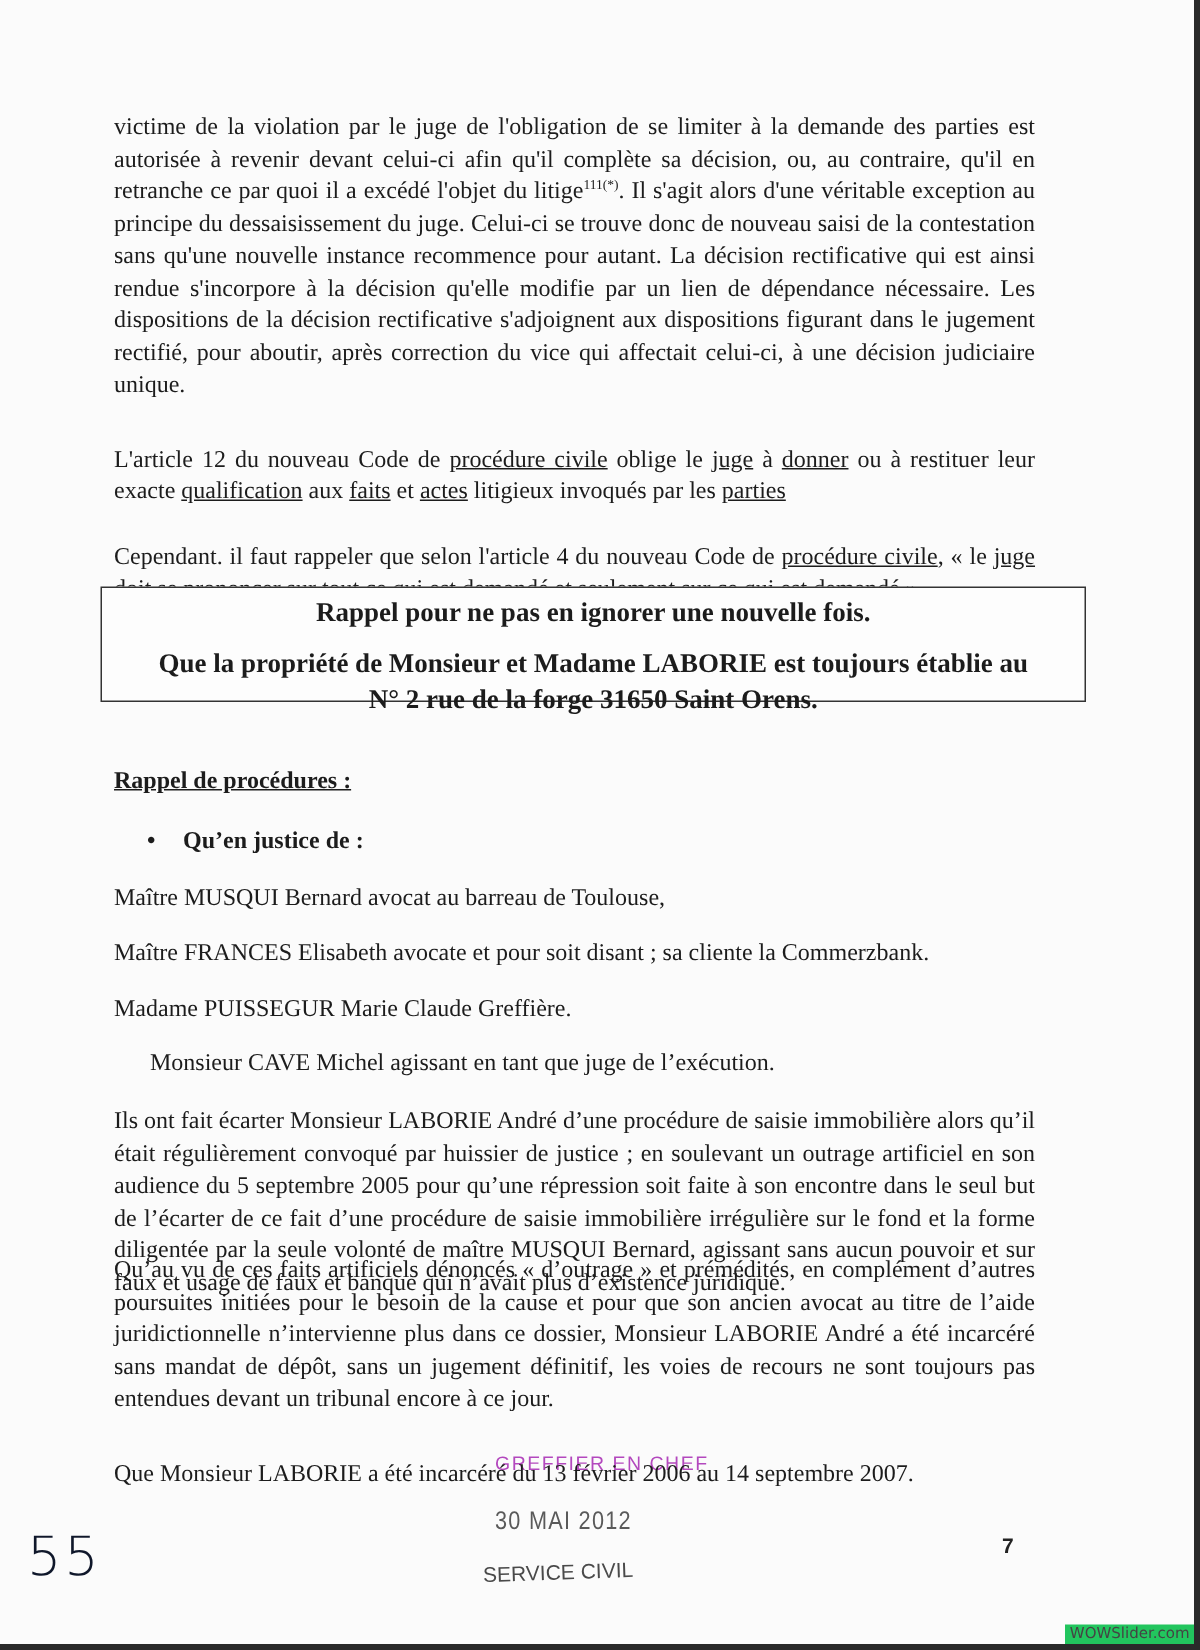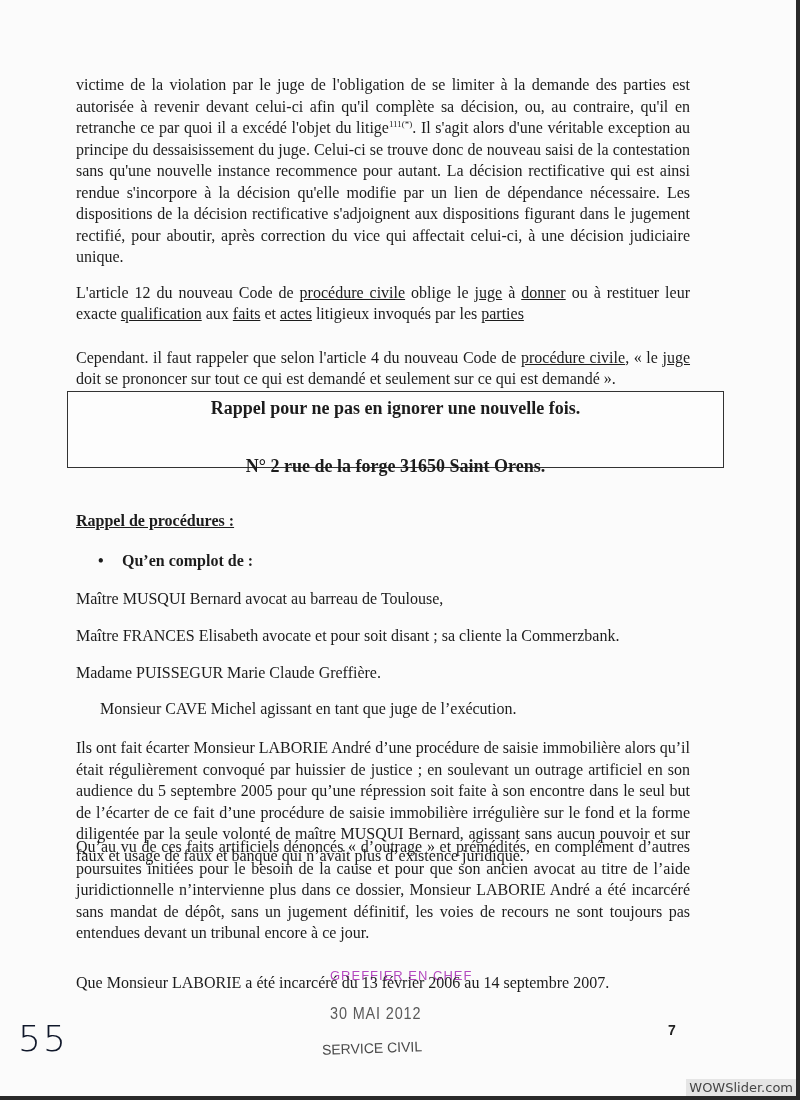--- a/index.html
+++ b/index.html
@@ -12,21 +12,21 @@
     .page-edge {
       position: absolute; top: 0; right: 0; width: 4px; height: 1100px; background: #2a2a2a;
     }
     .page-edge-bottom {
       position: absolute; left: 0; bottom: 0; width: 800px; height: 4px; background: #2a2a2a;
     }
     .content { position: absolute; left: 76px; top: 74px; width: 614px; }
     p {
       margin: 0; font-size: 16px; line-height: 21.5px; text-align: justify;
     }
-    .p1 { margin-bottom: 14px; }
+    .p1 { margin-bottom: 28px; }
     .p2 { margin-bottom: 22px; }
     .p3 { margin-bottom: 0; }
     sup { font-size: 9px; line-height: 0; }
     .u { text-decoration: underline; }
     .notice-box {
       position: absolute; left: 67px; top: 391px; width: 657px; height: 77px;
       border: 1.5px solid #333; box-sizing: border-box; background: #fdfdfd;
       text-align: center; font-weight: bold; font-size: 18px;
     }
     .notice-line1 { position: absolute; top: 6px; left: 0; right: 0; }
@@ -57,46 +57,47 @@
     .handwritten {
       position: absolute; left: 18px; top: 1018px; font-family: "DejaVu Sans", sans-serif;
       font-size: 36px; color: #0f172a; font-weight: 300; letter-spacing: 2px;
     }
     .page-number {
       position: absolute; left: 668px; top: 1022px; font-family: "Liberation Sans", sans-serif;
       font-size: 14px; font-weight: bold; color: #222;
     }
     .watermark {
       position: absolute; right: 4px; bottom: 4px; font-family: "DejaVu Sans", sans-serif;
-      font-size: 13px; color: #444; background: #e5e5e5; padding: 1px 3px;
+      font-size: 10px; color: #444; background: #22c55e; padding: 1px 3px;
     }
   </style>
 </head>
 <body>
 
 <div class="page-edge"></div>
 <div class="page-edge-bottom"></div>
 
 <div class="content">
   <p class="p1"><span>victime de la violation par le juge de l'obligation de se limiter à la demande des parties est autorisée à revenir devant celui-ci afin qu'il complète sa décision, ou, au contraire, qu'il en retranche ce par quoi il a excédé l'objet du litige</span><sup>111(*)</sup><span>. Il s'agit alors d'une véritable exception au principe du dessaisissement du juge. Celui-ci se trouve donc de nouveau saisi de la contestation sans qu'une nouvelle instance recommence pour autant. La décision rectificative qui est ainsi rendue s'incorpore à la décision qu'elle modifie par un lien de dépendance nécessaire. Les dispositions de la décision rectificative s'adjoignent aux dispositions figurant dans le jugement rectifié, pour aboutir, après correction du vice qui affectait celui-ci, à une décision judiciaire unique.</span></p>
 
   <p class="p2"><span>L'article 12 du nouveau Code de </span><span class="u">procédure civile</span><span> oblige le </span><span class="u">juge</span><span> à </span><span class="u">donner</span><span> ou à restituer leur exacte </span><span class="u">qualification</span><span> aux </span><span class="u">faits</span><span> et </span><span class="u">actes</span><span> litigieux invoqués par les </span><span class="u">parties</span></p>
 
   <p class="p3"><span>Cependant. il faut rappeler que selon l'article 4 du nouveau Code de </span><span class="u">procédure civile</span><span>, « le </span><span class="u">juge</span><span> doit se prononcer sur tout ce qui est demandé et seulement sur ce qui est demandé ».</span></p>
 </div>
 
 <div class="notice-box">
   <div class="notice-line1">Rappel pour ne pas en ignorer une nouvelle fois.</div>
+  <div class="notice-line2">Que  la propriété de Monsieur et Madame LABORIE est toujours établie au</div>
   <div class="notice-line3">N° 2 rue de la forge 31650 Saint Orens.</div>
 </div>
 
 <div class="section-title">Rappel de procédures :</div>
 
 <div class="bullet-line">
-  <span class="bullet-dot">•</span><span>Qu’en complot de :</span>
+  <span class="bullet-dot">•</span><span>Qu’en justice de :</span>
 </div>
 
 <div class="line" style="top:590px;text-align:center;">Maître MUSQUI Bernard avocat au barreau de Toulouse,</div>
 <div class="line" style="top:627px;">Maître FRANCES Elisabeth avocate et pour soit disant ; sa cliente la Commerzbank.</div>
 <div class="line" style="top:664px;">Madame PUISSEGUR Marie Claude Greffière.</div>
 <div class="line" style="top:700px;margin-left:24px;">Monsieur CAVE Michel agissant en tant que juge de l’exécution.</div>
 
 <div class="para-block" style="top:737px;">
   <p>Ils ont fait écarter Monsieur LABORIE André d’une procédure de saisie immobilière alors qu’il était régulièrement convoqué par huissier de justice ; en soulevant un outrage artificiel en son audience du 5 septembre 2005 pour qu’une répression soit faite à son encontre dans le seul but de l’écarter de ce fait d’une procédure de saisie immobilière irrégulière sur le fond et la forme diligentée par la seule volonté de maître MUSQUI Bernard, agissant sans aucun pouvoir et sur faux et usage de faux et banque qui n’avait plus d’existence juridique.</p>
 </div>

